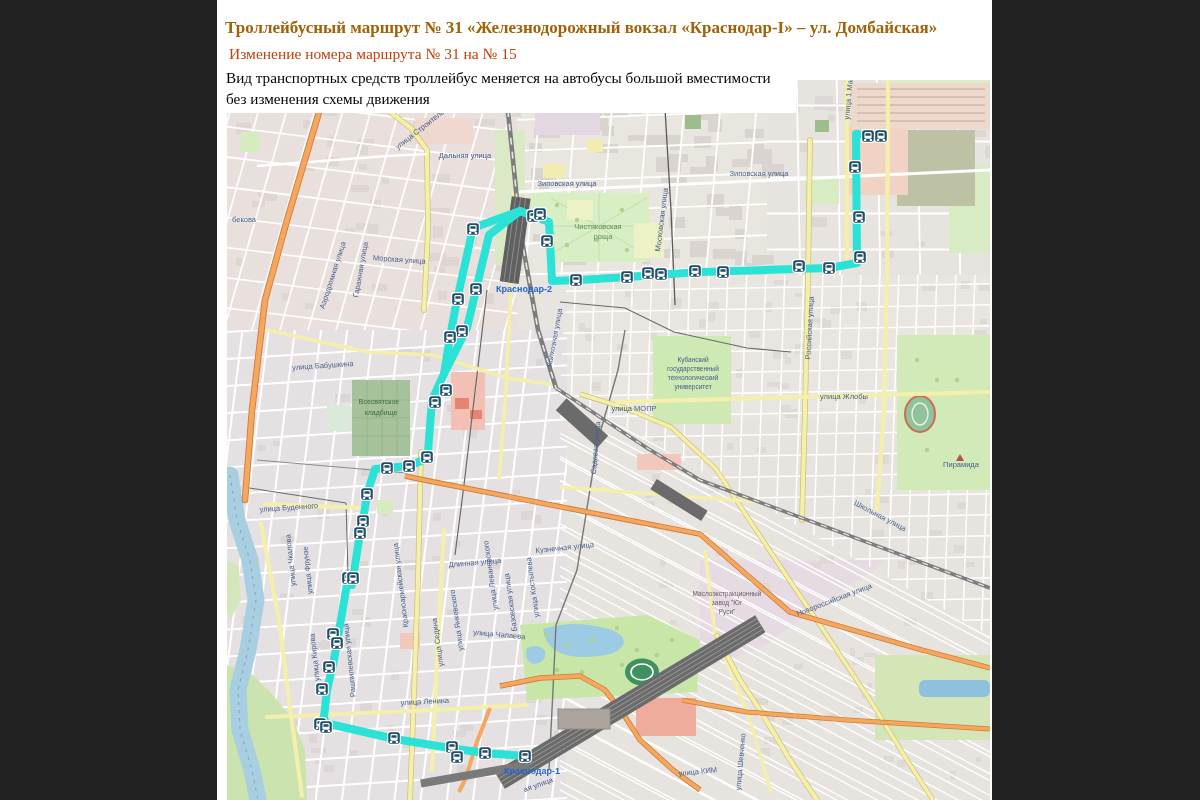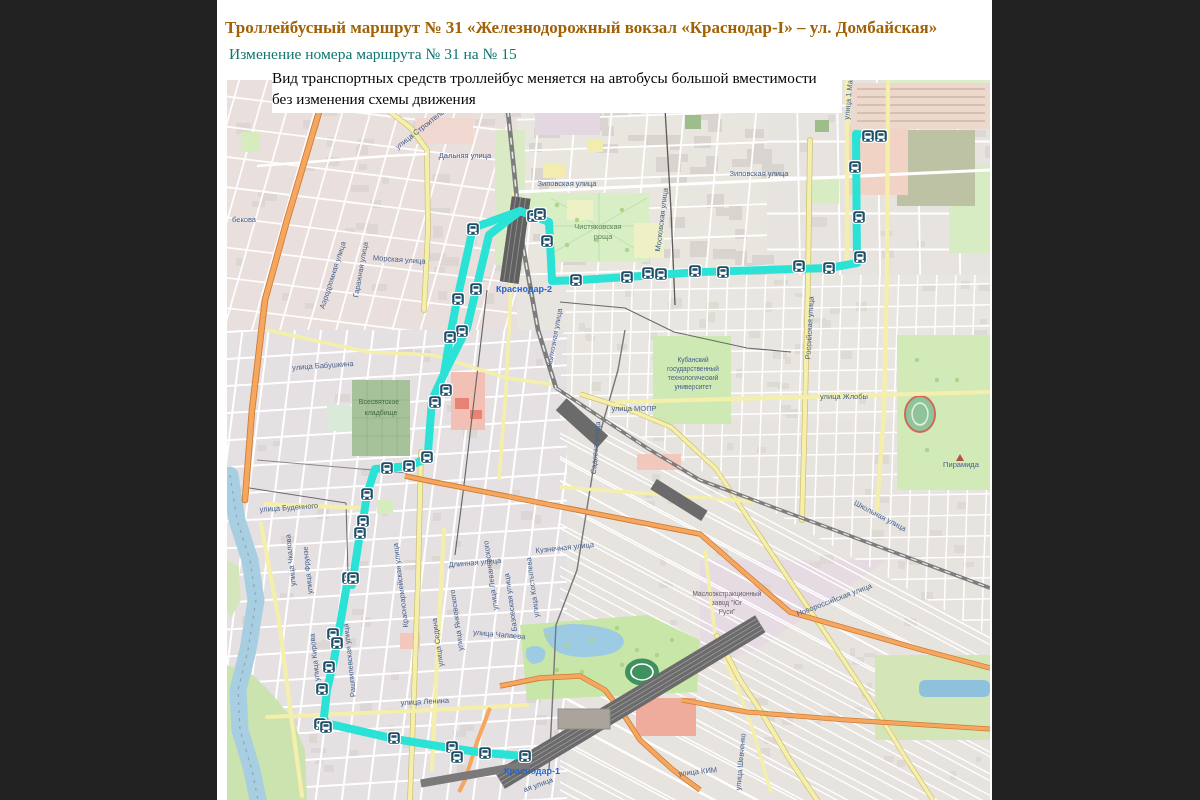--- a/index.html
+++ b/index.html
@@ -2,22 +2,22 @@
 <html lang="ru"><head>
 <meta charset="utf-8">
 <title>map</title>
 <style>
 html,body{margin:0;padding:0;}
 body{width:1200px;height:800px;background:#222222;position:relative;overflow:hidden;
 font-family:"Liberation Serif",serif;}
 .panel{position:absolute;left:217px;top:0;width:775px;height:800px;background:#ffffff;}
 .map{position:absolute;left:10px;top:80px;width:763px;height:720px;}
 .t1{position:absolute;left:8px;top:18px;font-size:17px;font-weight:bold;color:#a16207;white-space:nowrap;}
-.t2{position:absolute;left:12px;top:45px;font-size:15.5px;color:#0f766e;white-space:nowrap;}
-.t3{position:absolute;left:9px;top:64px;width:570px;height:46px;background:#fff;font-size:15.2px;color:#000;line-height:21px;padding-top:3px;white-space:nowrap;margin-left:46px;}
+.t2{position:absolute;left:12px;top:45px;font-size:15.5px;color:#c2410c;white-space:nowrap;}
+.t3{position:absolute;left:9px;top:64px;width:570px;height:46px;background:#fff;font-size:15.2px;color:#000;line-height:21px;padding-top:3px;white-space:nowrap;}
 </style>
 </head>
 <body>
 
 <div class="panel">
 
 <div class="map">
 <svg width="763" height="720" viewBox="0 0 763 720" font-family="Liberation Sans, sans-serif">
 <defs>
 <clipPath id="cD1">

